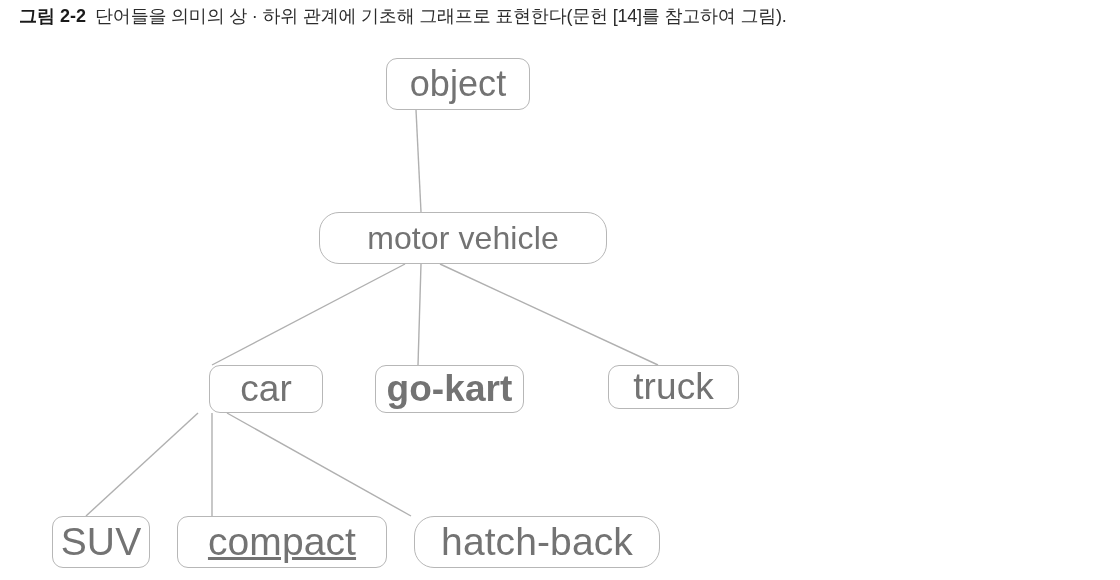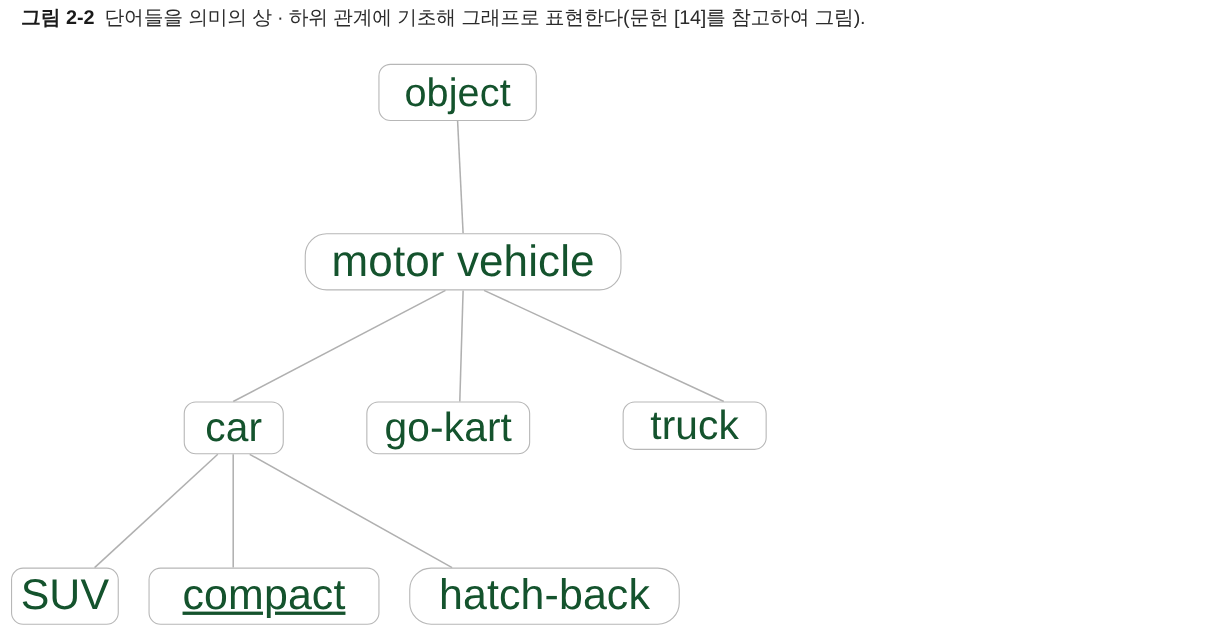--- a/index.html
+++ b/index.html
@@ -57,32 +57,33 @@
     pointer-events: none;
   }
 
   
   .node {
     position: absolute;
     box-sizing: border-box;
     border: 1.4px solid #b7b7b7;
     border-radius: 11px;
     background: #ffffff;
-    color: #14532d;
+    color: #737373;
     display: flex;
     align-items: center;
     justify-content: center;
     font-family: "Liberation Sans", sans-serif;
     font-weight: normal;
     letter-spacing: 0.1px;
     white-space: nowrap;
     user-select: none;
+    margin-left: 42px;
   }
   .node.level-1 { font-size: 36px; }
-  .node.level-2 { font-size: 40px; border-radius: 20px; }
+  .node.level-2 { font-size: 32px; border-radius: 20px; }
   .node.level-3 { font-size: 37px; }
   .node.level-4 { font-size: 39px; }
 </style>
 </head>
 <body>
 
 <div id="caption">
   <span class="fig-label">그림 2-2</span><span class="fig-text">단어들을 의미의 상 · 하위 관계에 기초해 그래프로 표현한다(문헌 [14]를 참고하여 그림).</span>
 </div>
 
@@ -96,24 +97,24 @@
       <line x1="212" y1="377" x2="212" y2="480" stroke="#b0b0b0" stroke-width="1.4" shape-rendering="geometricPrecision"></line>
       <line x1="227" y1="377" x2="411" y2="480" stroke="#b0b0b0" stroke-width="1.4" shape-rendering="geometricPrecision"></line>
     </svg>
   <div id="node-layer">
       <div class="node level-1" style="left: 344px; top: 22px; width: 144px; height: 52px;">
         <span>object</span>
       </div>
       <div class="node level-2" style="left: 277px; top: 176px; width: 288px; height: 52px;">
         <span>motor vehicle</span>
       </div>
-      <div class="node level-3" style="left: 167px; top: 329px; width: 91px; height: 48px;">
+      <div class="node level-3" style="left: 167px; top: 329px; width: 114px; height: 48px;">
         <span>car</span>
       </div>
-      <div class="node level-3" style="left: 333px; top: 329px; width: 149px; height: 48px;">
+      <div class="node level-3" style="left: 333px; top: 329px; width: 149px; height: 48px; font-weight: bold;">
         <span>go-kart</span>
       </div>
       <div class="node level-3" style="left: 566px; top: 329px; width: 131px; height: 44px;">
         <span>truck</span>
       </div>
       <div class="node level-4" style="left: 10px; top: 480px; width: 98px; height: 52px;">
         <span>SUV</span>
       </div>
       <div class="node level-4" style="left: 135px; top: 480px; width: 210px; height: 52px; text-decoration: underline;">
         <span>compact</span>

